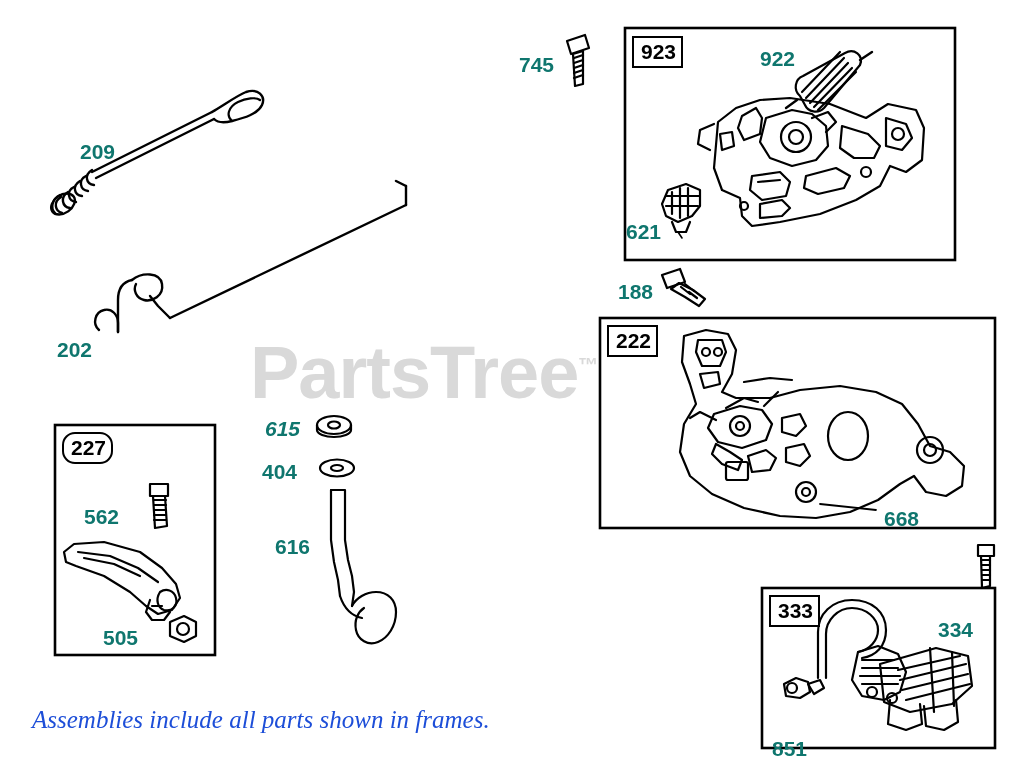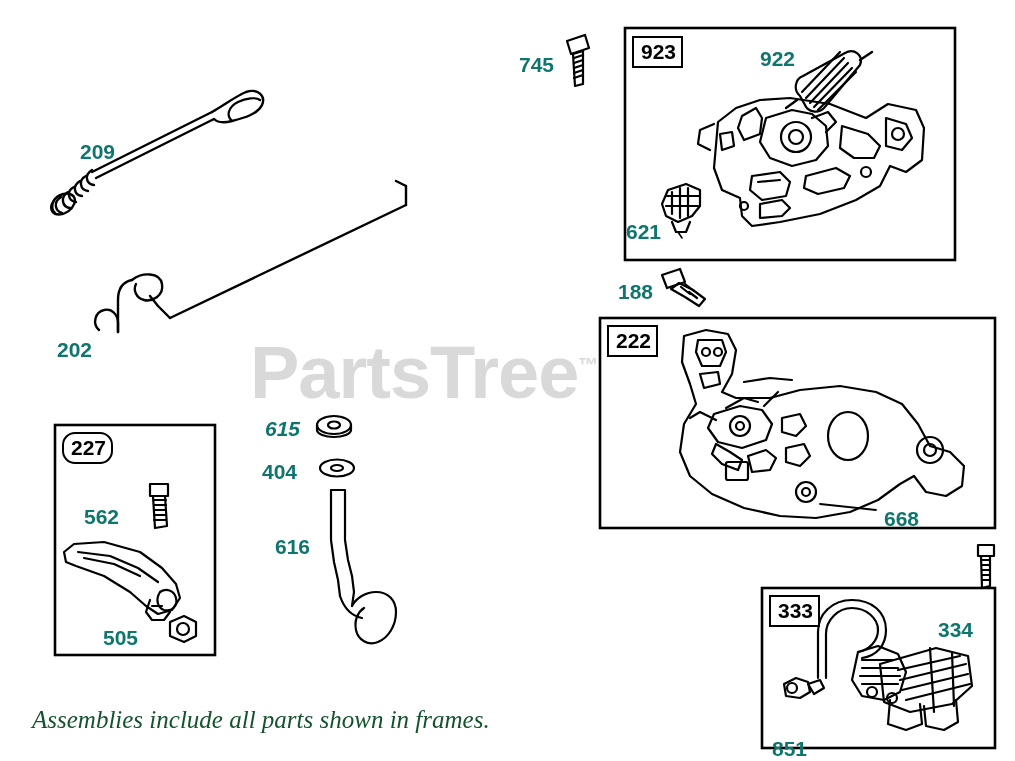--- a/index.html
+++ b/index.html
@@ -57,21 +57,21 @@
     line-height: 1;
     white-space: nowrap;
   }
   .footnote {
     position: absolute;
     left: 32px;
     top: 706px;
     font-family: "Liberation Serif", serif;
     font-style: italic;
     font-size: 25px;
-    color: #14532d;
+    color: #1d4ed8;
     white-space: nowrap;
   }
 </style>
 </head>
 <body>
 
 <div class="watermark"><span>PartsTree</span><span class="tm">™</span></div>
 
 <svg id="diagram" viewBox="0 0 1015 761" xmlns="http://www.w3.org/2000/svg">
   <g fill="none" stroke="#000000" stroke-width="2.2" stroke-linecap="round" stroke-linejoin="round">

